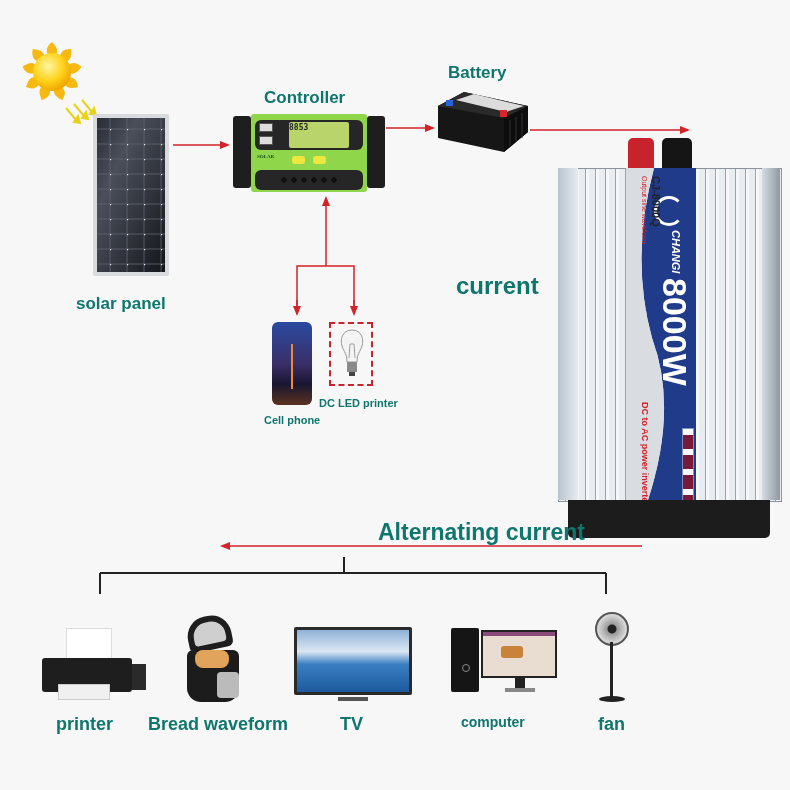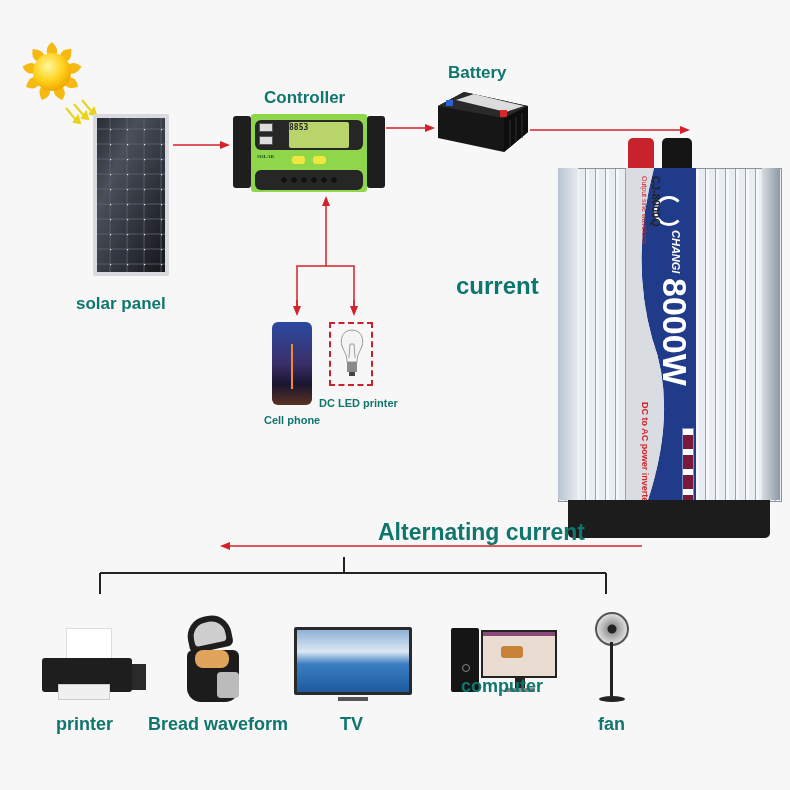--- a/index.html
+++ b/index.html
@@ -175,20 +175,20 @@
 
 <div class="abs" style="left:451px;top:628px;width:106px;height:66px;">
   <div class="abs" style="left:0;top:0;width:28px;height:64px;background:#151515;border-radius:2px;"></div>
   <div class="abs" style="left:11px;top:36px;width:6px;height:6px;border:1px solid #888;border-radius:50%;"></div>
   <div class="abs" style="left:30px;top:2px;width:76px;height:48px;background:#222;"></div>
   <div class="abs" style="left:32px;top:4px;width:72px;height:44px;background:linear-gradient(180deg,#8a4a7a 0 4px,#e9dcd0 4px);"></div>
   <div class="abs" style="left:50px;top:18px;width:22px;height:12px;background:#c9823a;border-radius:3px;"></div>
   <div class="abs" style="left:64px;top:50px;width:10px;height:10px;background:#222;"></div>
   <div class="abs" style="left:54px;top:60px;width:30px;height:4px;background:#888;"></div>
 </div>
-<div class="lbl" style="left:461px;top:676px;font-size:18px;">computer</div>
+<div class="lbl" style="left:461px;top:714px;font-size:14px;">computer</div>
 
 <div class="abs" style="left:595px;top:612px;width:34px;height:94px;">
   <div class="abs" style="left:0;top:0;width:30px;height:30px;border:2px solid #555;border-radius:50%;background:radial-gradient(circle,#222 4px,#9a9a9a 5px,#d8d8d8 14px);"></div>
   <div class="abs" style="left:15px;top:30px;width:3px;height:56px;background:#222;"></div>
   <div class="abs" style="left:4px;top:84px;width:26px;height:6px;background:#222;border-radius:50%;"></div>
 </div>
 <div class="lbl" style="left:598px;top:714px;font-size:18px;">fan</div>
 
 </body></html>

